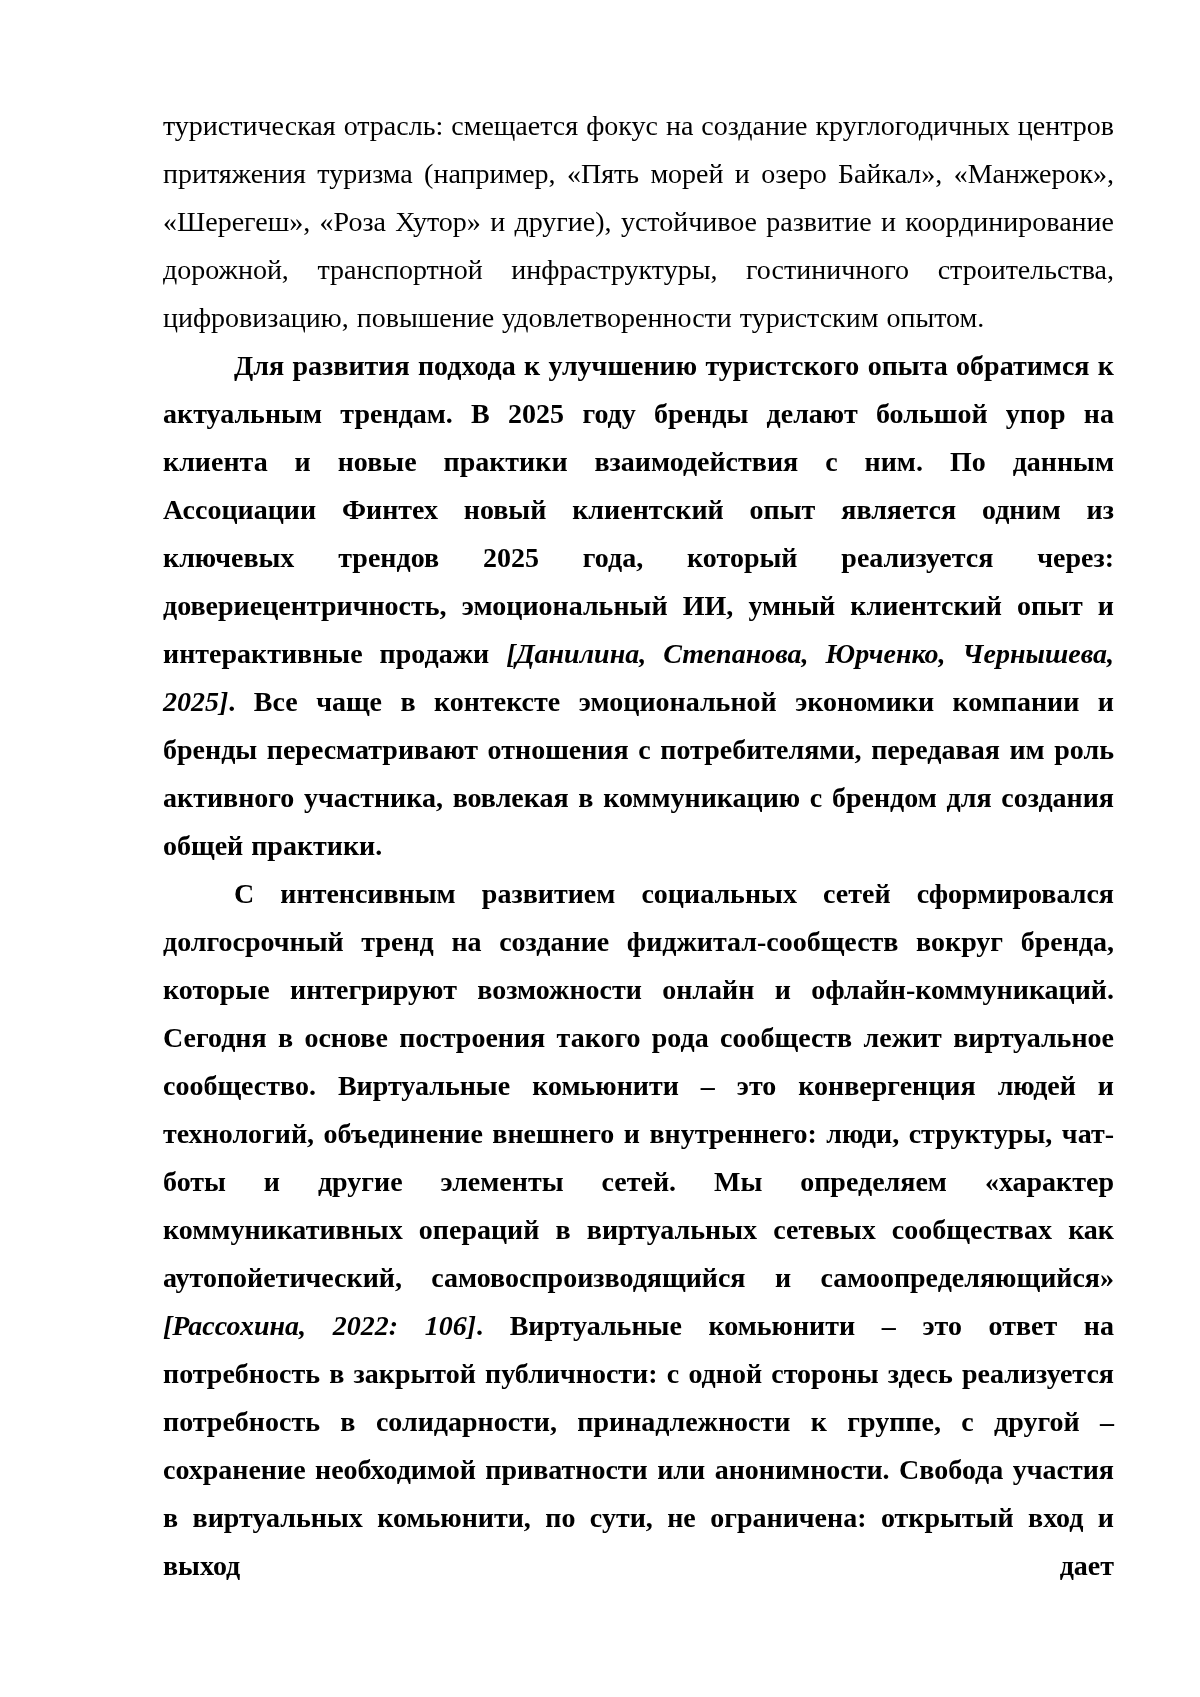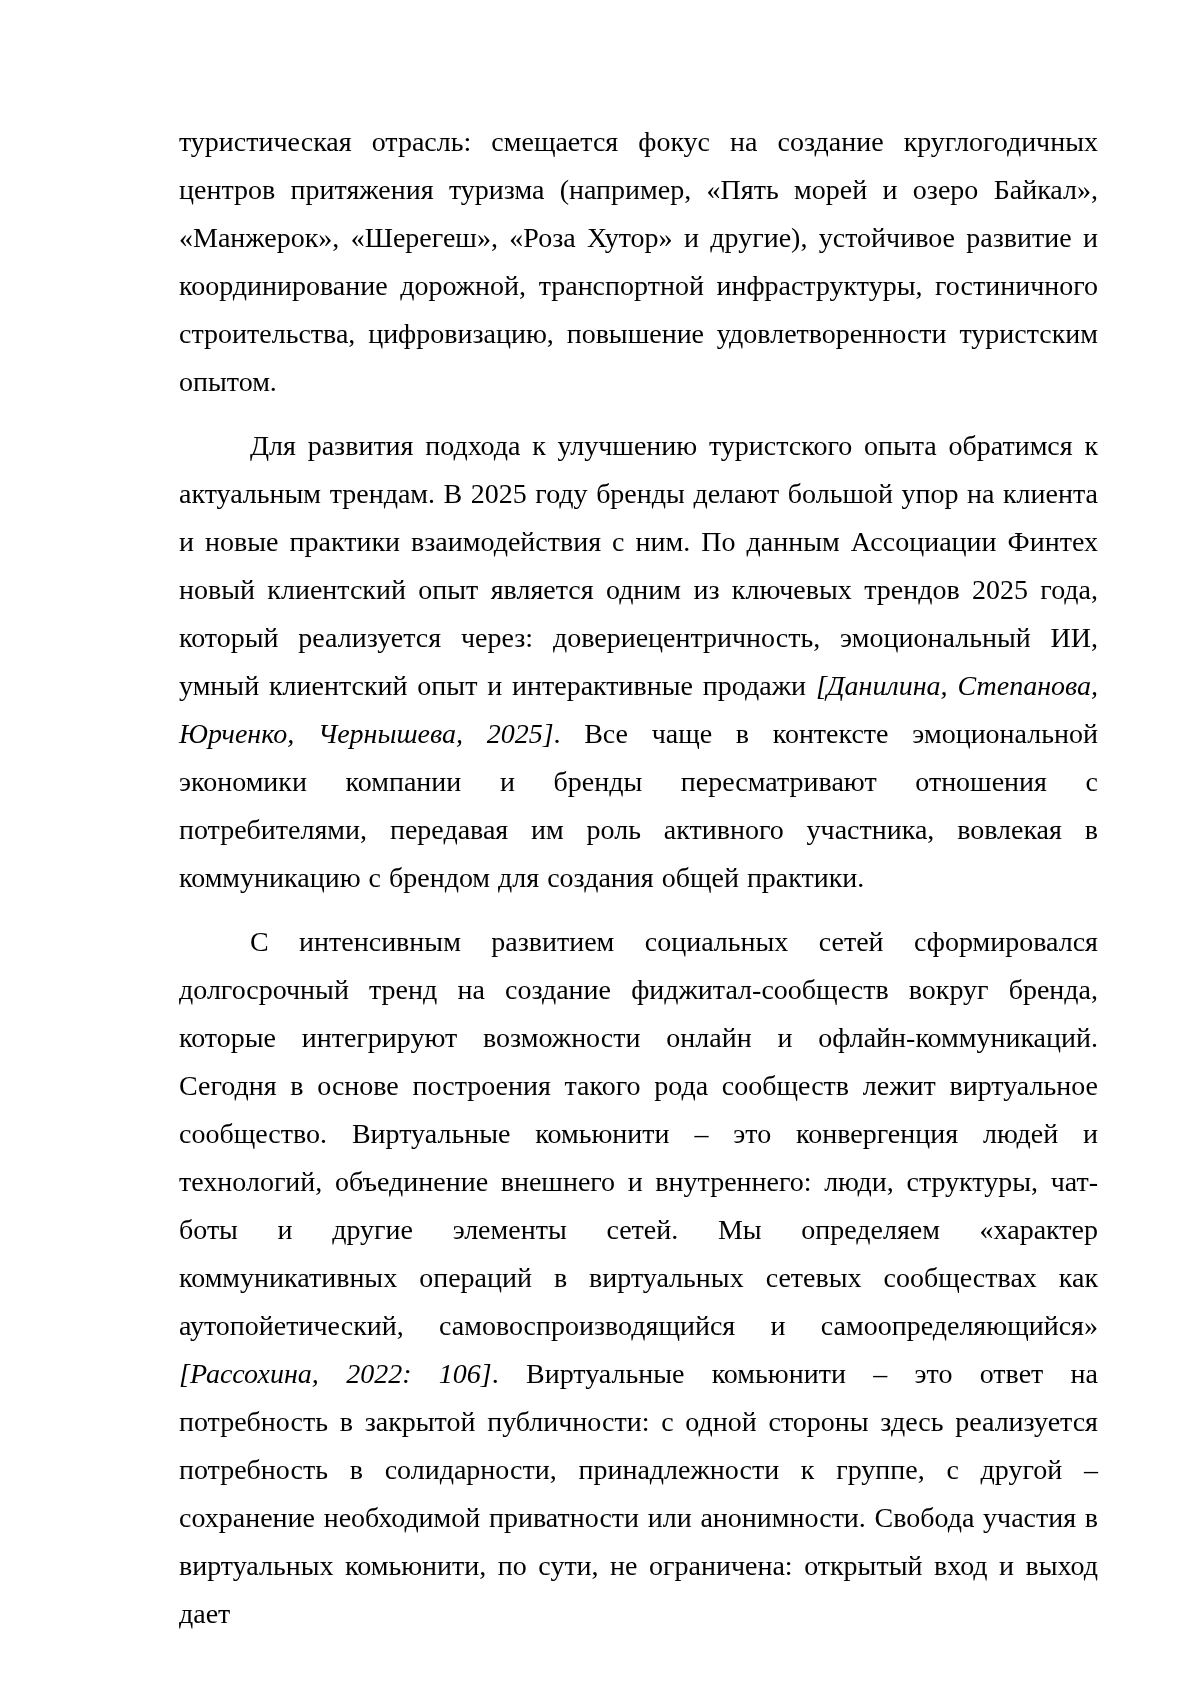--- a/index.html
+++ b/index.html
@@ -17,30 +17,31 @@
     position: absolute;
     top: 0;
     left: 0;
     width: 1200px;
     height: 1697px;
     box-sizing: border-box;
     padding: 102px 86px 0 163px;
     background: #ffffff;
   }
   .par {
-    margin: 16px;
+    margin: 0;
     font-family: "Liberation Serif", "DejaVu Serif", serif;
     font-size: 28px;
     line-height: 48px;
     color: #000000;
     text-align: justify;
     word-spacing: 1px;
   }
   .par.indent {
     text-indent: 71px;
+    font-weight: bold;
   }
   
   .par.justify-last {
     text-align-last: justify;
   }
   .italic {
     font-style: italic;
   }
 </style>
 </head>

